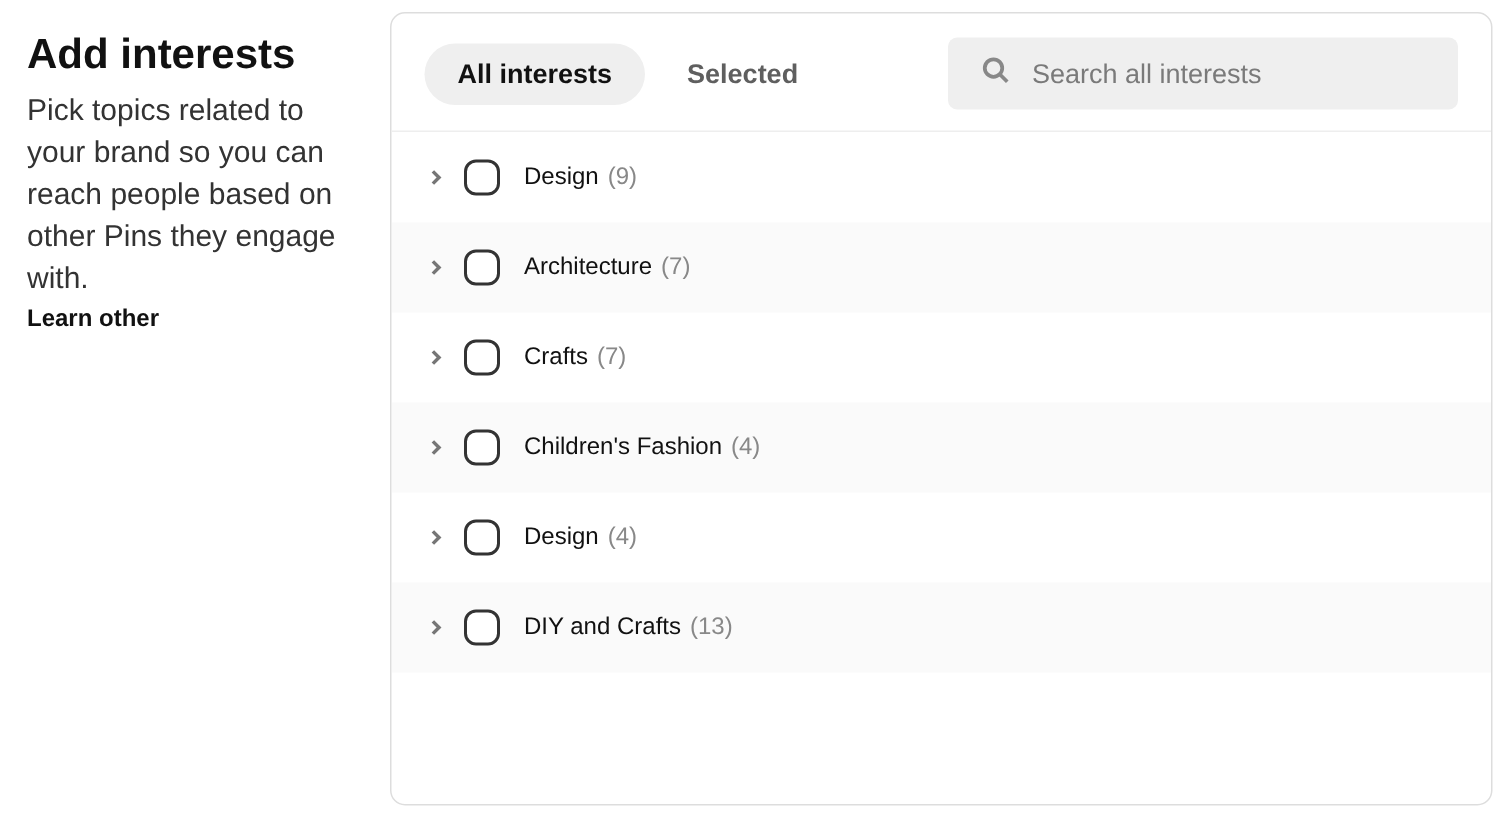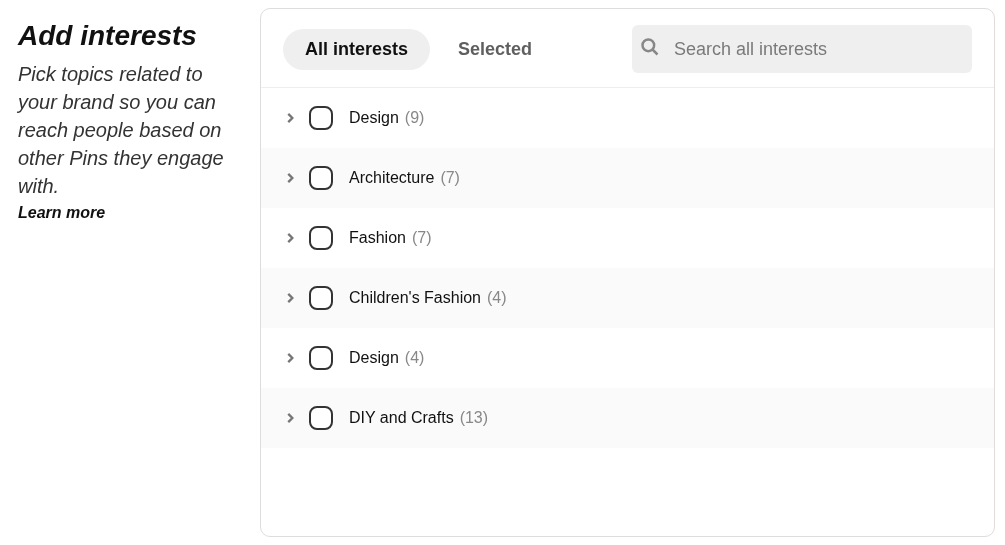--- a/index.html
+++ b/index.html
@@ -12,21 +12,20 @@
       background: #fff;
       display: flex;
       width: 1005px;
       height: 545px;
       overflow: hidden;
     }
     .left-panel {
       width: 260px;
       padding: 20px 20px 12px 18px;
       flex-shrink: 0;
-      font-style: italic;
     }
     .page-title {
       font-size: 28px;
       font-weight: 700;
       color: #111;
       margin-bottom: 8px;
     }
     .page-desc {
       font-size: 20px;
       color: #333;
@@ -76,21 +75,21 @@
       background: #efefef;
       color: #111;
       font-weight: 700;
     }
     .search-wrap {
       margin-left: auto;
       display: flex;
       align-items: center;
       background: #efefef;
       border-radius: 6px;
-      padding: 0 8px;
+      padding: 0 22px;
       height: 48px;
       width: 340px;
     }
     .search-icon {
       color: #888;
       margin-right: 14px;
       flex-shrink: 0;
     }
     .search-input {
       border: none;
@@ -160,21 +159,21 @@
       background: #f1f1f1;
       height: 16px;
     }
   </style>
 </head>
 <body>
 
 <div class="left-panel">
   <h1 class="page-title">Add interests</h1>
   <p class="page-desc">Pick topics related to your brand so you can reach people based on other Pins they engage with.</p>
-  <a href="#" class="learn-more">Learn more</a>
+  <a href="#" class="learn-more">Learn other</a>
 </div>
 
 <div class="right-panel">
   <div class="header-bar">
     <div class="tabs">
       <button class="tab active">All interests</button>
       <button class="tab">Selected</button>
     </div>
     <div class="search-wrap">
       <span class="search-icon">
@@ -208,21 +207,21 @@
       <span class="interest-label">Architecture</span>
       <span class="interest-count">(7)</span>
     </div>
     <div class="interest-row">
       <span class="chevron">
         <svg width="14" height="14" viewBox="0 0 24 24" fill="none" stroke="currentColor" stroke-width="4">
             <polyline points="9 5 16 12 9 19"></polyline>
           </svg>
       </span>
       <span class="checkbox"></span>
-      <span class="interest-label">Fashion</span>
+      <span class="interest-label">Crafts</span>
       <span class="interest-count">(7)</span>
     </div>
     <div class="interest-row">
       <span class="chevron">
         <svg width="14" height="14" viewBox="0 0 24 24" fill="none" stroke="currentColor" stroke-width="4">
             <polyline points="9 5 16 12 9 19"></polyline>
           </svg>
       </span>
       <span class="checkbox"></span>
       <span class="interest-label">Children's Fashion</span>

